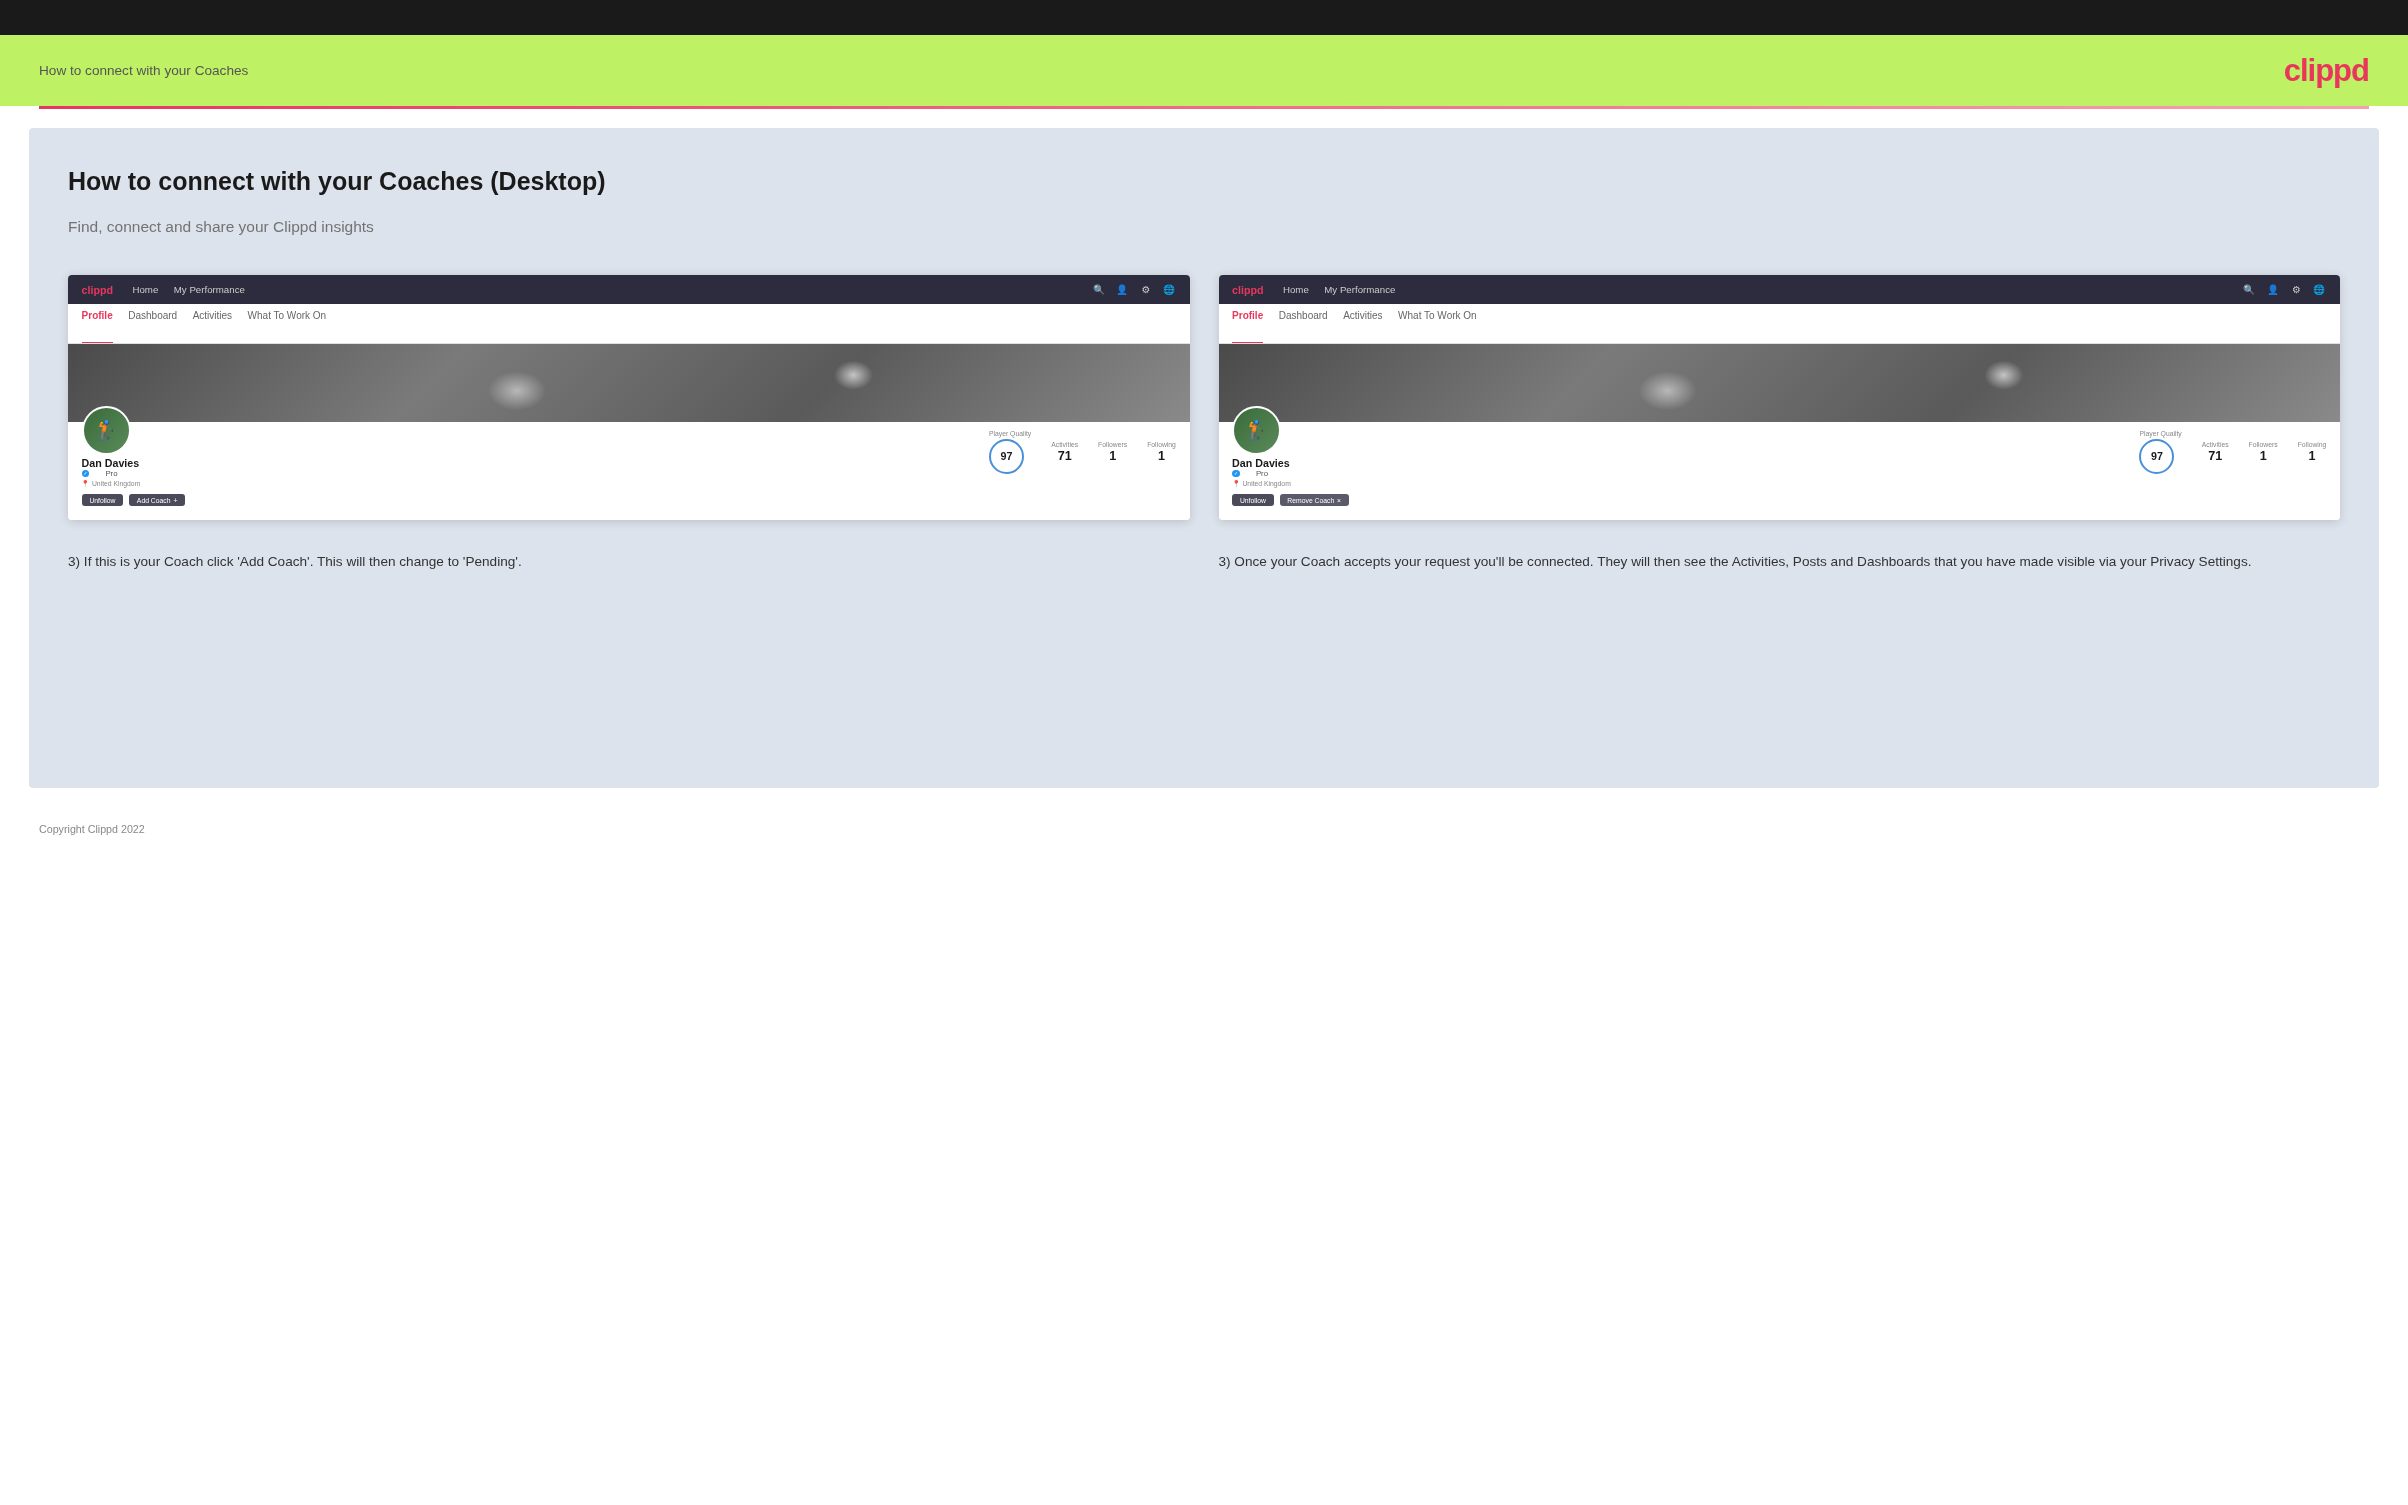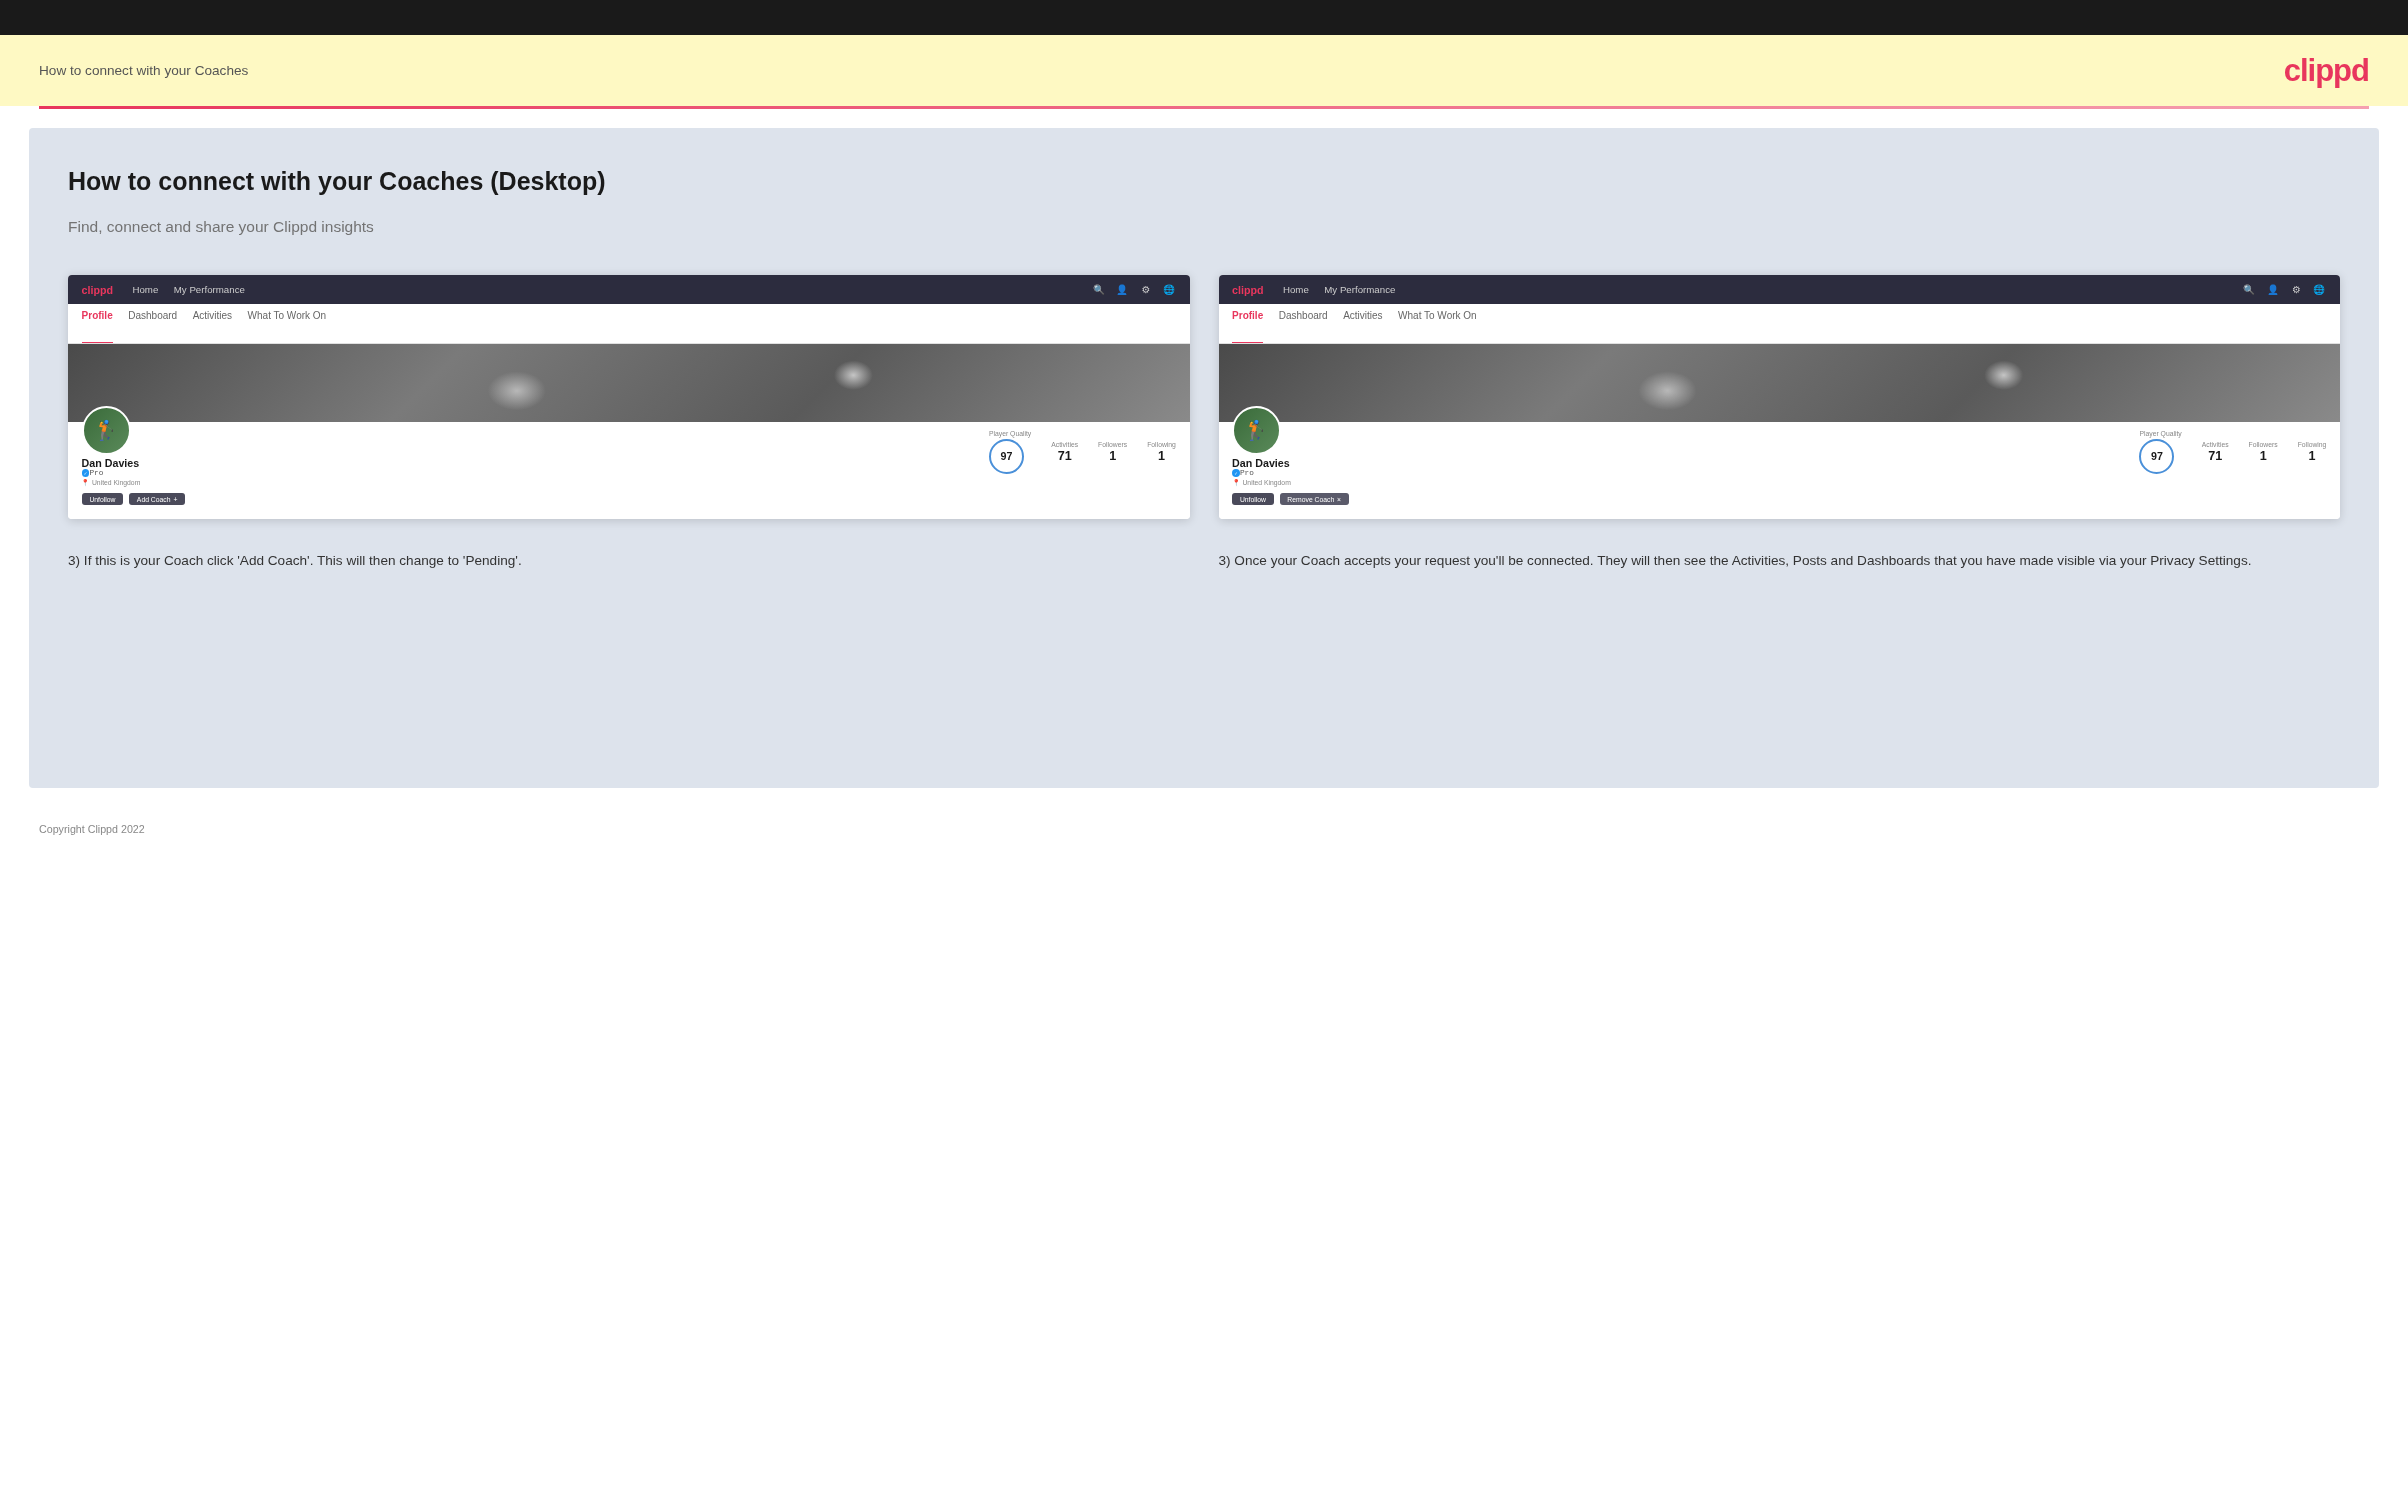--- a/index.html
+++ b/index.html
@@ -15,21 +15,21 @@
       background: #1a1a1a;
       height: 35px;
     }
 
     
     .header {
       display: flex;
       align-items: center;
       justify-content: space-between;
       padding: 17.5px 39px;
-      background: #fef9c3;
+      background: #bef264;
     }
     .header-title {
       font-size: 13.6px;
       color: #555;
     }
     .logo {
       font-size: 31px;
       font-weight: 800;
       color: #e8365d;
       letter-spacing: -1px;
@@ -185,24 +185,23 @@
     }
     .mock-username {
       font-size: 10.7px;
       font-weight: 700;
       color: #1a1a1a;
       margin-top: 1.9px;
     }
     .mock-user-badge {
       display: flex;
       align-items: center;
-      gap: 0;
+      gap: 16px;
       font-size: 7.8px;
       color: #555;
-      font-family: Liberation Mono, monospace;
     }
     .mock-badge-icon {
       width: 7.8px;
       height: 7.8px;
       background: #2196F3;
       border-radius: 50%;
       font-size: 4.9px;
       color: #fff;
       display: flex;
       align-items: center;

